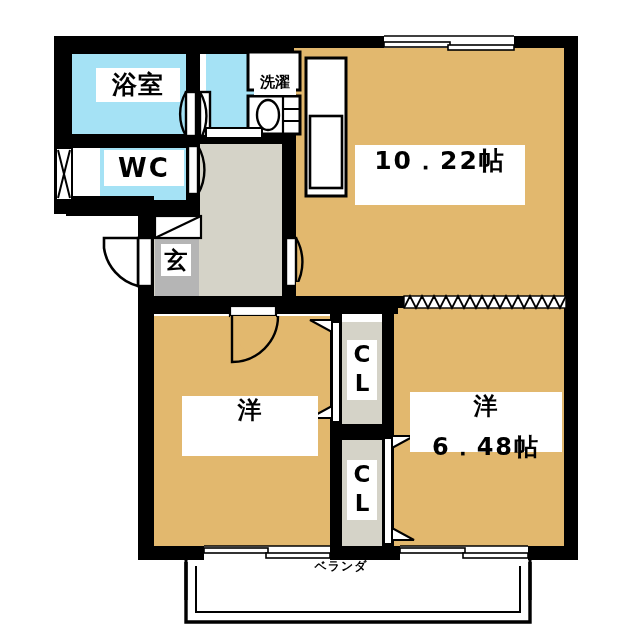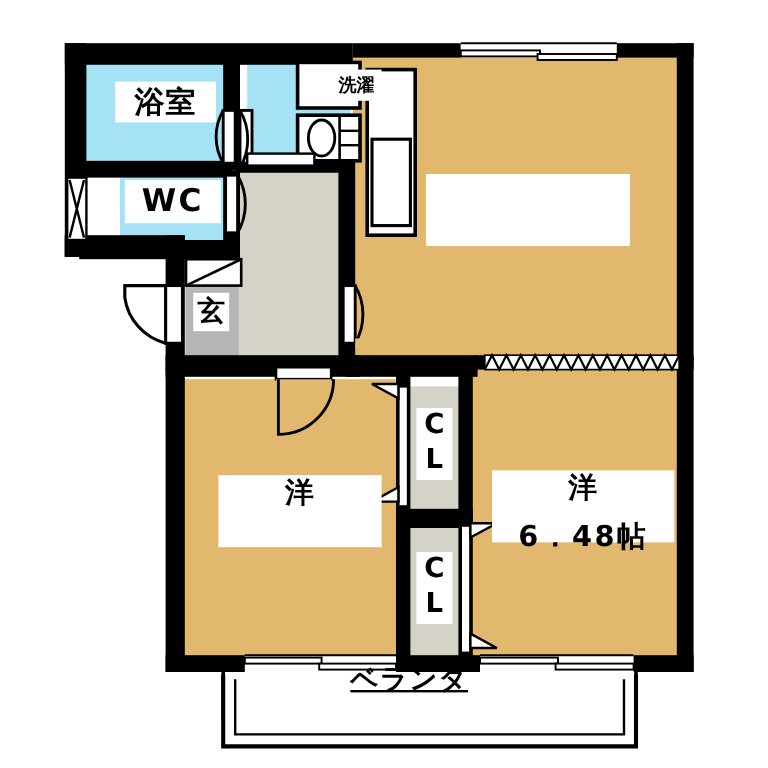--- a/index.html
+++ b/index.html
@@ -54,25 +54,24 @@
     letter-spacing: 1px;
   }
   .lbl-wc {
     left: 104px; top: 150px;
     width: 80px; height: 36px;
     font-size: 26px;
     line-height: 36px;
     letter-spacing: 2px;
   }
   .lbl-sentaku {
-    left: 254px; top: 58px;
+    left: 254px; top: 69px;
     width: 42px; height: 26px;
     font-size: 15px;
     line-height: 26px;
-    margin-left: 22px;
   }
   .lbl-genkan {
     left: 161px; top: 244px;
     width: 30px; height: 32px;
     font-size: 23px;
     line-height: 32px;
   }
   .lbl-ldk {
     left: 355px; top: 145px;
     width: 170px; height: 60px;
@@ -137,25 +136,24 @@
     font-size: 0;
   }
   .lbl-cl1 span, .lbl-cl2 span {
     display: block;
     font-size: 23px;
     line-height: 29px;
   }
   .lbl-veranda {
     left: 286px; top: 552px;
     width: 110px; height: 28px;
-    font-size: 23px;
+    font-size: 12px;
     line-height: 28px;
     background: transparent;
     letter-spacing: 1px;
-    text-decoration: underline;
   }
 </style>
 </head>
 <body>
 
 <div id="floorplan">
 
   <svg class="fp" viewBox="0 0 640 640" xmlns="http://www.w3.org/2000/svg">
 
     <g>
@@ -338,20 +336,21 @@
 
     <div class="lbl lbl-yokushitsu">浴室</div>
 
     <div class="lbl lbl-wc">WC</div>
 
     <div class="lbl lbl-sentaku">洗濯</div>
 
     <div class="lbl lbl-genkan">玄</div>
 
     <div class="lbl lbl-ldk">
+      <span class="l2">10．22帖</span>
     </div>
 
     <div class="lbl lbl-yo1">
       <span class="l1">洋</span>
     </div>
 
     <div class="lbl lbl-yo2">
       <span class="l1">洋</span>
       <span class="l2">6．48帖</span>
     </div>

